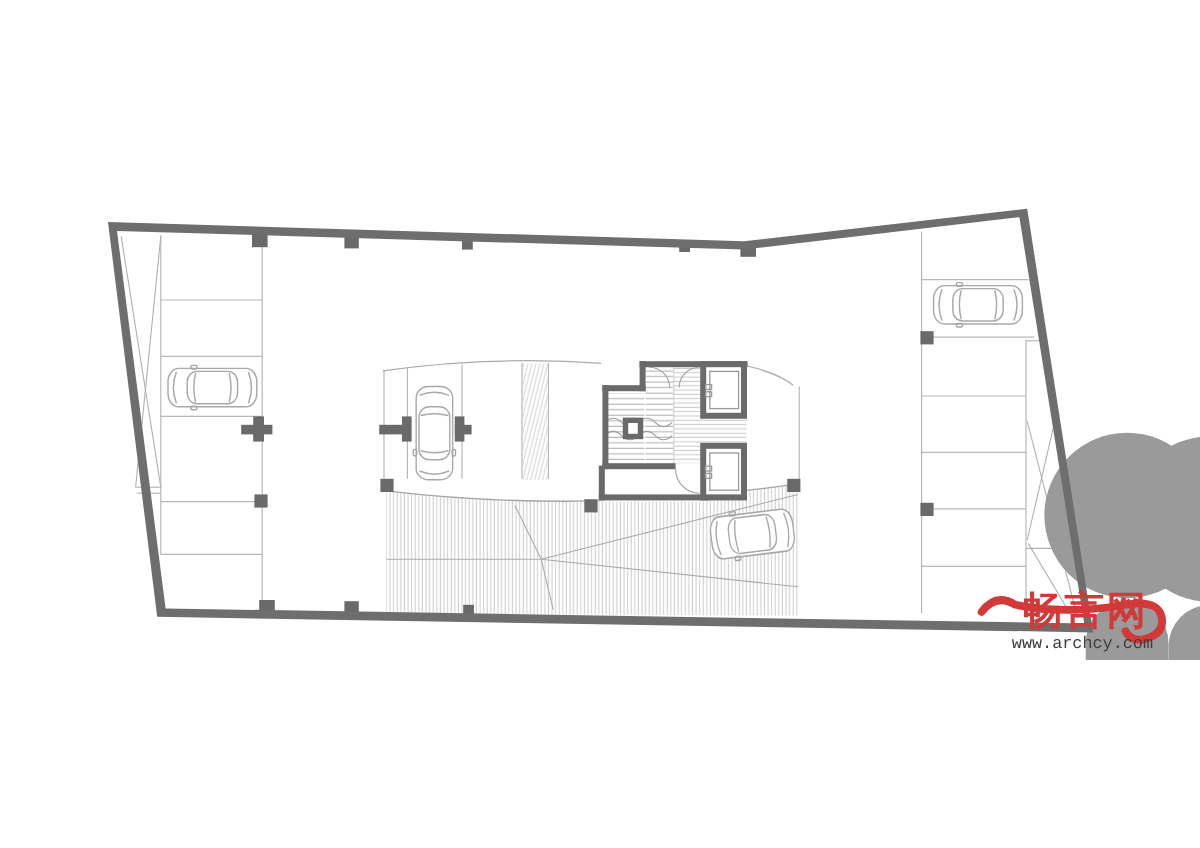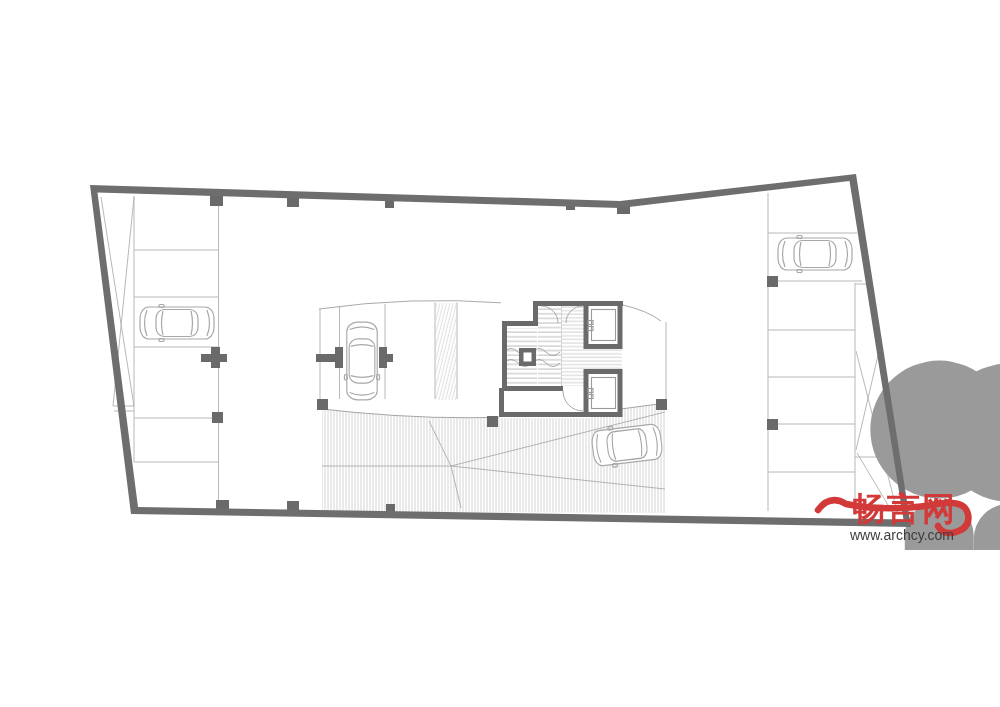--- a/index.html
+++ b/index.html
@@ -1,17 +1,17 @@
 <!DOCTYPE html>
 <html><head>
 <meta charset="utf-8">
 <style>
   html,body{margin:0;padding:0;background:#ffffff;}
   .page{position:relative;width:1000px;height:550px;background:#fff;overflow:hidden;
-        font-family:Liberation Sans, sans-serif;}
+        font-family:Liberation Mono, monospace;}
   .plan-svg{position:absolute;left:0;top:0;}
   .watermark{position:absolute;right:10px;bottom:4px;width:176px;height:70px;}
   .wm-name{font-weight:bold;font-size:33px;letter-spacing:2px;}
   .wm-url{font-size:14px;}
 </style>
 </head>
 <body>
 
 <div class="page">
 

